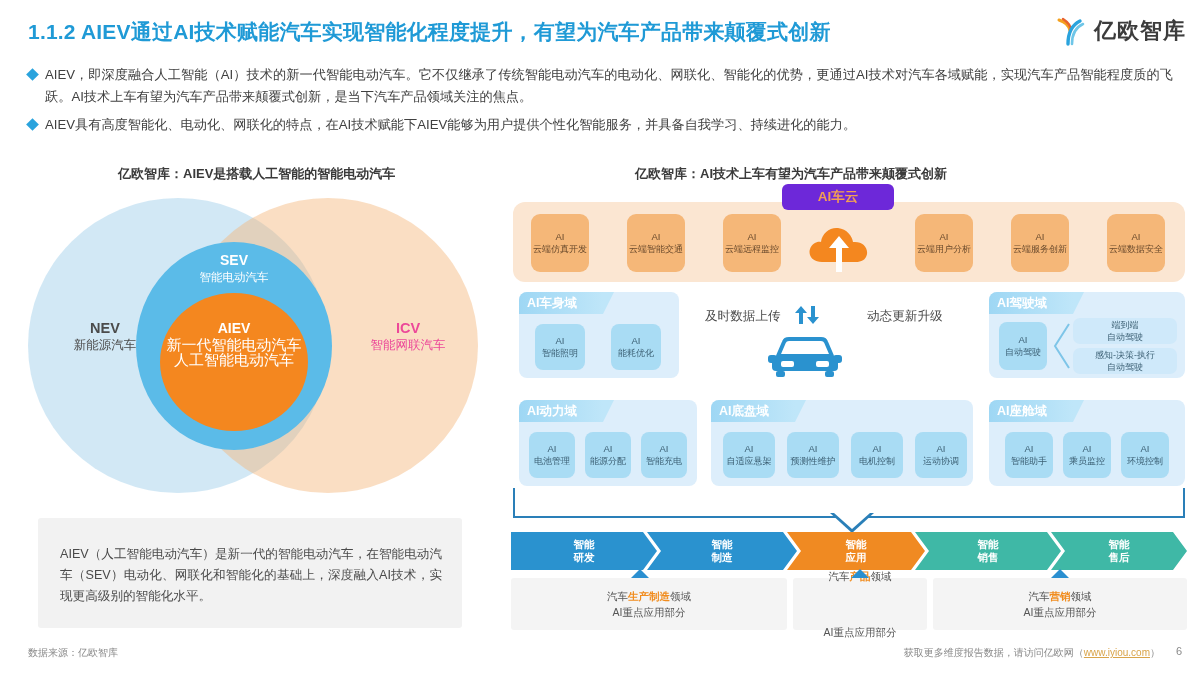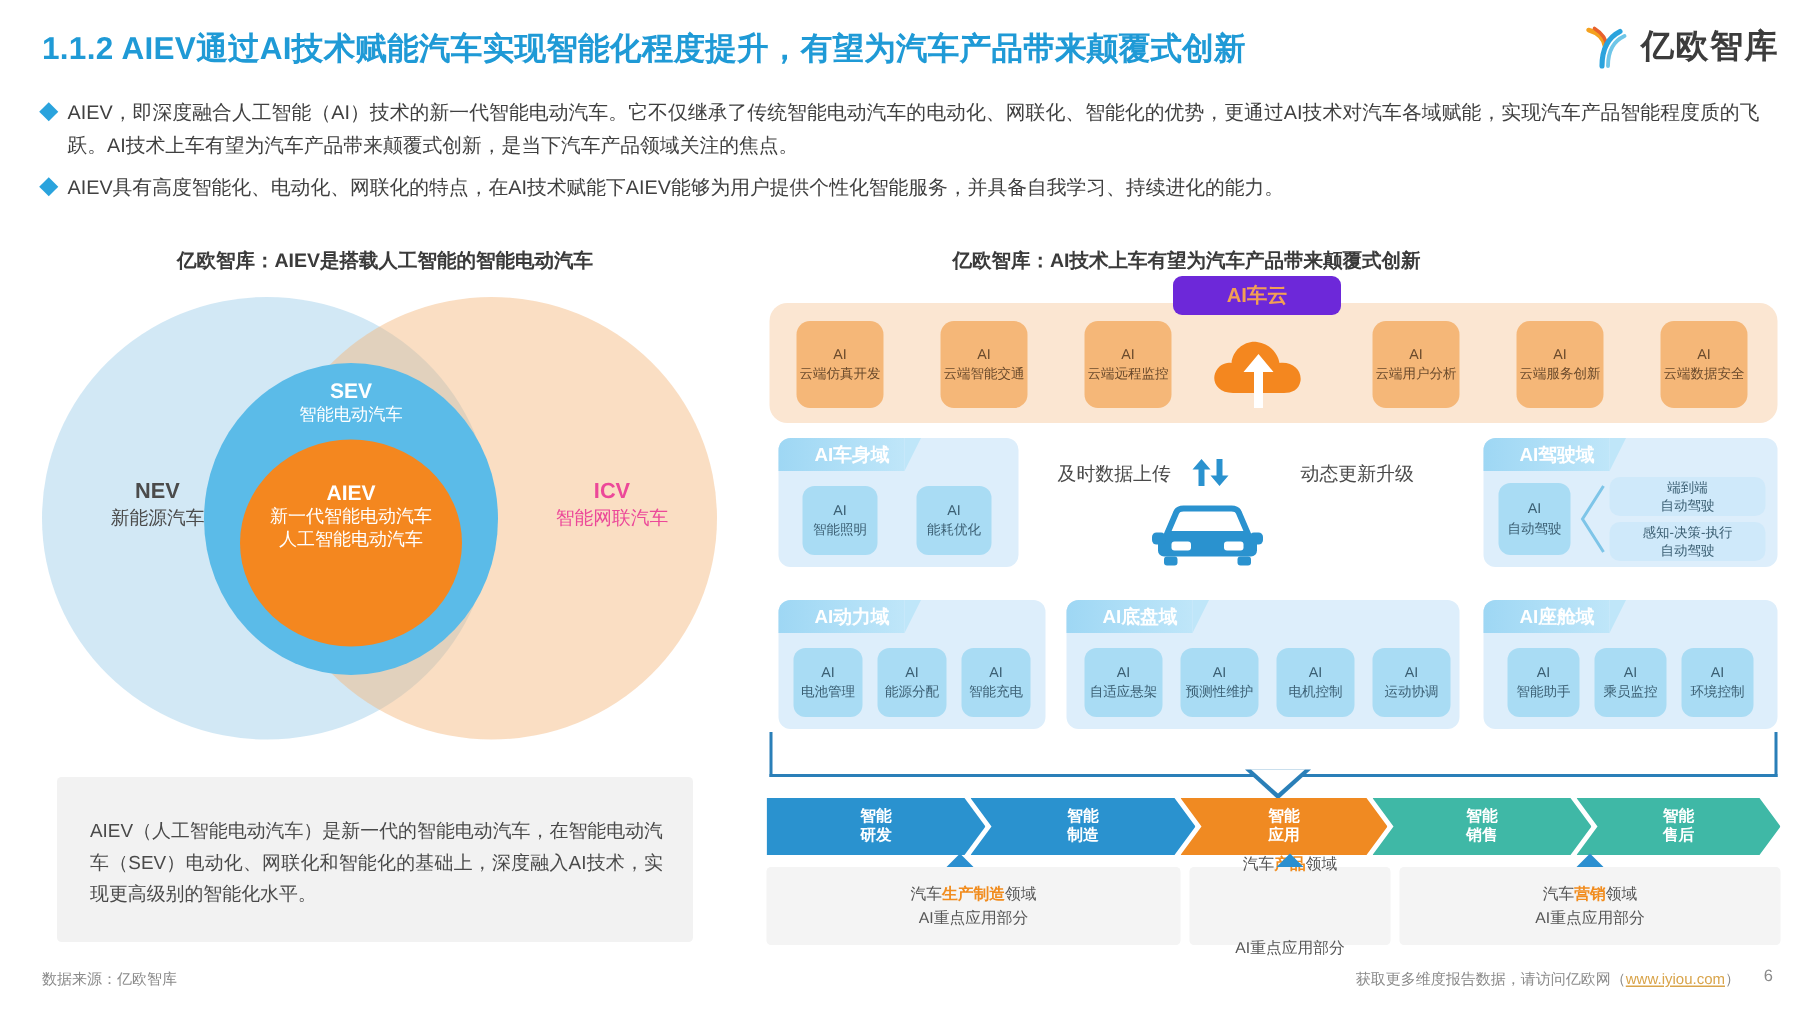--- a/index.html
+++ b/index.html
@@ -49,21 +49,21 @@
   .sev { left: 108px; top: 52px; width: 196px; height: 208px; background: #5bbbe8; }
   .aiev{ left: 132px; top: 103px;width: 148px; height: 138px; background: #f4871f; }
   .venn-lbl { position: absolute; text-align: center; line-height: 17px; }
   .lbl-nev { left: 12px;  top: 130px; width: 130px; color:#4b4b4b; }
   .lbl-icv { left: 310px; top: 130px; width: 140px; color:#ec4899; }
   .lbl-sev { left: 130px; top: 62px;  width: 152px; color:#ffffff; }
   .lbl-aiev{ left: 128px; top: 130px; width: 156px; color:#ffffff; }
   .lbl-en { font-size: 14.5px; font-weight: bold; display:block; }
   .lbl-cn { font-size: 12.5px; display:block; }
   .lbl-sev .lbl-en, .lbl-aiev .lbl-en { font-size: 14px; }
-  .lbl-aiev .lbl-cn { font-size: 12px; line-height: 15px; }
+  .lbl-aiev .lbl-cn { font-size: 15px; line-height: 15px; }
   .lbl-sev .lbl-cn { font-size: 11.5px; }
 
   
   .caption-box {
     position: absolute; left: 38px; top: 518px; width: 424px; height: 110px;
     background: #f2f2f2; border-radius: 3px;
   }
   .caption-text {
     position: absolute; left: 22px; top: 26px; width: 382px;
     font-size: 12.6px; color: #4a4a4a; line-height: 21px; text-align: justify;
@@ -91,21 +91,21 @@
   }
   .cbox b { font-weight: normal; font-size: 9.5px; }
   .cloud-icon { position:absolute; left: 299px; top: 34px; width: 70px; height: 56px; }
 
   
   .dpanel { position: absolute; background: #ddeefb; border-radius: 8px; }
   .dtab {
     position: absolute; left: 0; top: 0; height: 22px;
     background: linear-gradient(90deg,#9ed7f4,#bfe6f9);
     color: #ffffff; font-size: 12.5px; font-weight: bold;
-    display:flex; align-items:center; padding-left: 24px;
+    display:flex; align-items:center; padding-left: 8px;
     border-radius: 8px 0 0 0;
   }
   .dtab::after {
     content:""; position:absolute; right:-11px; top:0;
     border-top: 22px solid #bfe6f9; border-right: 11px solid transparent;
   }
   .sbox {
     position: absolute; background: #a9dcf4; border-radius: 8px;
     color: #3b5f73; font-size: 9px; line-height: 12px;
     display:flex; flex-direction:column; align-items:center; justify-content:center;

